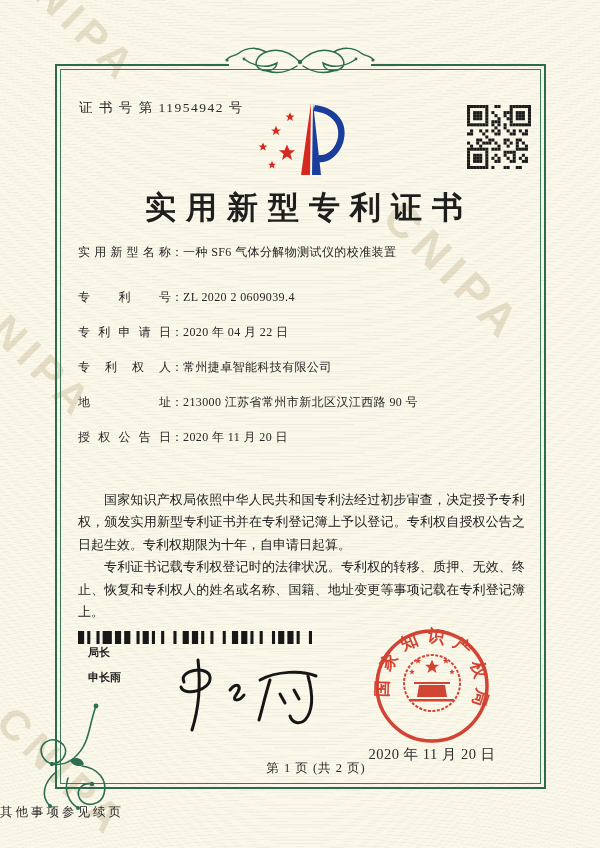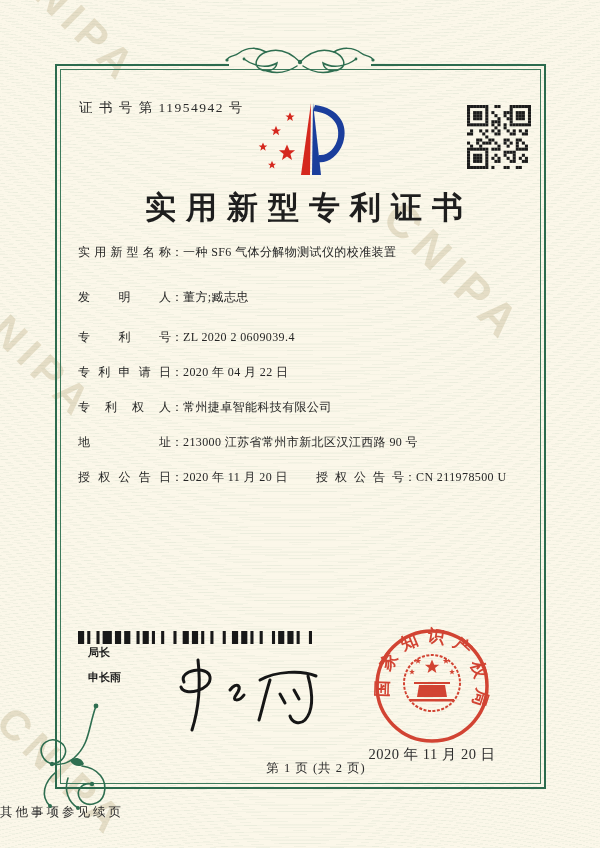--- a/index.html
+++ b/index.html
@@ -378,45 +378,43 @@
           <rect x="51" y="60" width="3" height="3" fill="#1b1b1b"></rect>
         </svg>
     </div>
 
     <h1 class="title">实用新型专利证书</h1>
 
     <div class="fields">
       <div class="frow r1">
         <span class="flabel">实用新型名称</span><span class="fcolon">：</span><span class="fvalue">一种 SF6 气体分解物测试仪的校准装置</span>
       </div>
-      <div class="frow r2">
-        <span class="flabel">发明人</span><span class="fcolon">：</span><span class="fvalue">董方;臧志忠</span>
-      </div>
       <div class="frow r3">
         <span class="flabel">专利号</span><span class="fcolon">：</span><span class="fvalue">ZL 2020 2 0609039.4</span>
       </div>
       <div class="frow r4">
         <span class="flabel">专利申请日</span><span class="fcolon">：</span><span class="fvalue">2020 年 04 月 22 日</span>
       </div>
       <div class="frow r5">
         <span class="flabel">专利权人</span><span class="fcolon">：</span><span class="fvalue">常州捷卓智能科技有限公司</span>
       </div>
       <div class="frow r6">
         <span class="flabel">地址</span><span class="fcolon">：</span><span class="fvalue">213000 江苏省常州市新北区汉江西路 90 号</span>
       </div>
       <div class="frow r7">
         <span>
           <span class="flabel">授权公告日</span><span class="fcolon">：</span><span class="fvalue">2020 年 11 月 20 日</span>
         </span>
-        <span class="pair2">
-          <span class="flabel">授权公告号</span><span class="fcolon">：</span><span class="fvalue">CN 211978500 U</span>
-        </span>
-      </div>
-    </div>
-
+      </div>
+    </div>
+
+    <div class="paras">
+      <p>国家知识产权局依照中华人民共和国专利法经过初步审查，决定授予专利权，颁发实用新型专利证书并在专利登记簿上予以登记。专利权自授权公告之日起生效。专利权期限为十年，自申请日起算。</p>
+      <p>专利证书记载专利权登记时的法律状况。专利权的转移、质押、无效、终止、恢复和专利权人的姓名或名称、国籍、地址变更等事项记载在专利登记簿上。</p>
+    </div>
 
     <div class="barcode">
       <svg id="barcode-bars" preserveAspectRatio="none" viewBox="0 0 76 13">
           <rect x="0" y="0" width="2" height="13" fill="#181818"></rect>
           <rect x="3" y="0" width="1" height="13" fill="#181818"></rect>
           <rect x="6" y="0" width="1" height="13" fill="#181818"></rect>
           <rect x="8" y="0" width="3" height="13" fill="#181818"></rect>
           <rect x="12" y="0" width="2" height="13" fill="#181818"></rect>
           <rect x="15" y="0" width="2" height="13" fill="#181818"></rect>
           <rect x="19" y="0" width="1" height="13" fill="#181818"></rect>

